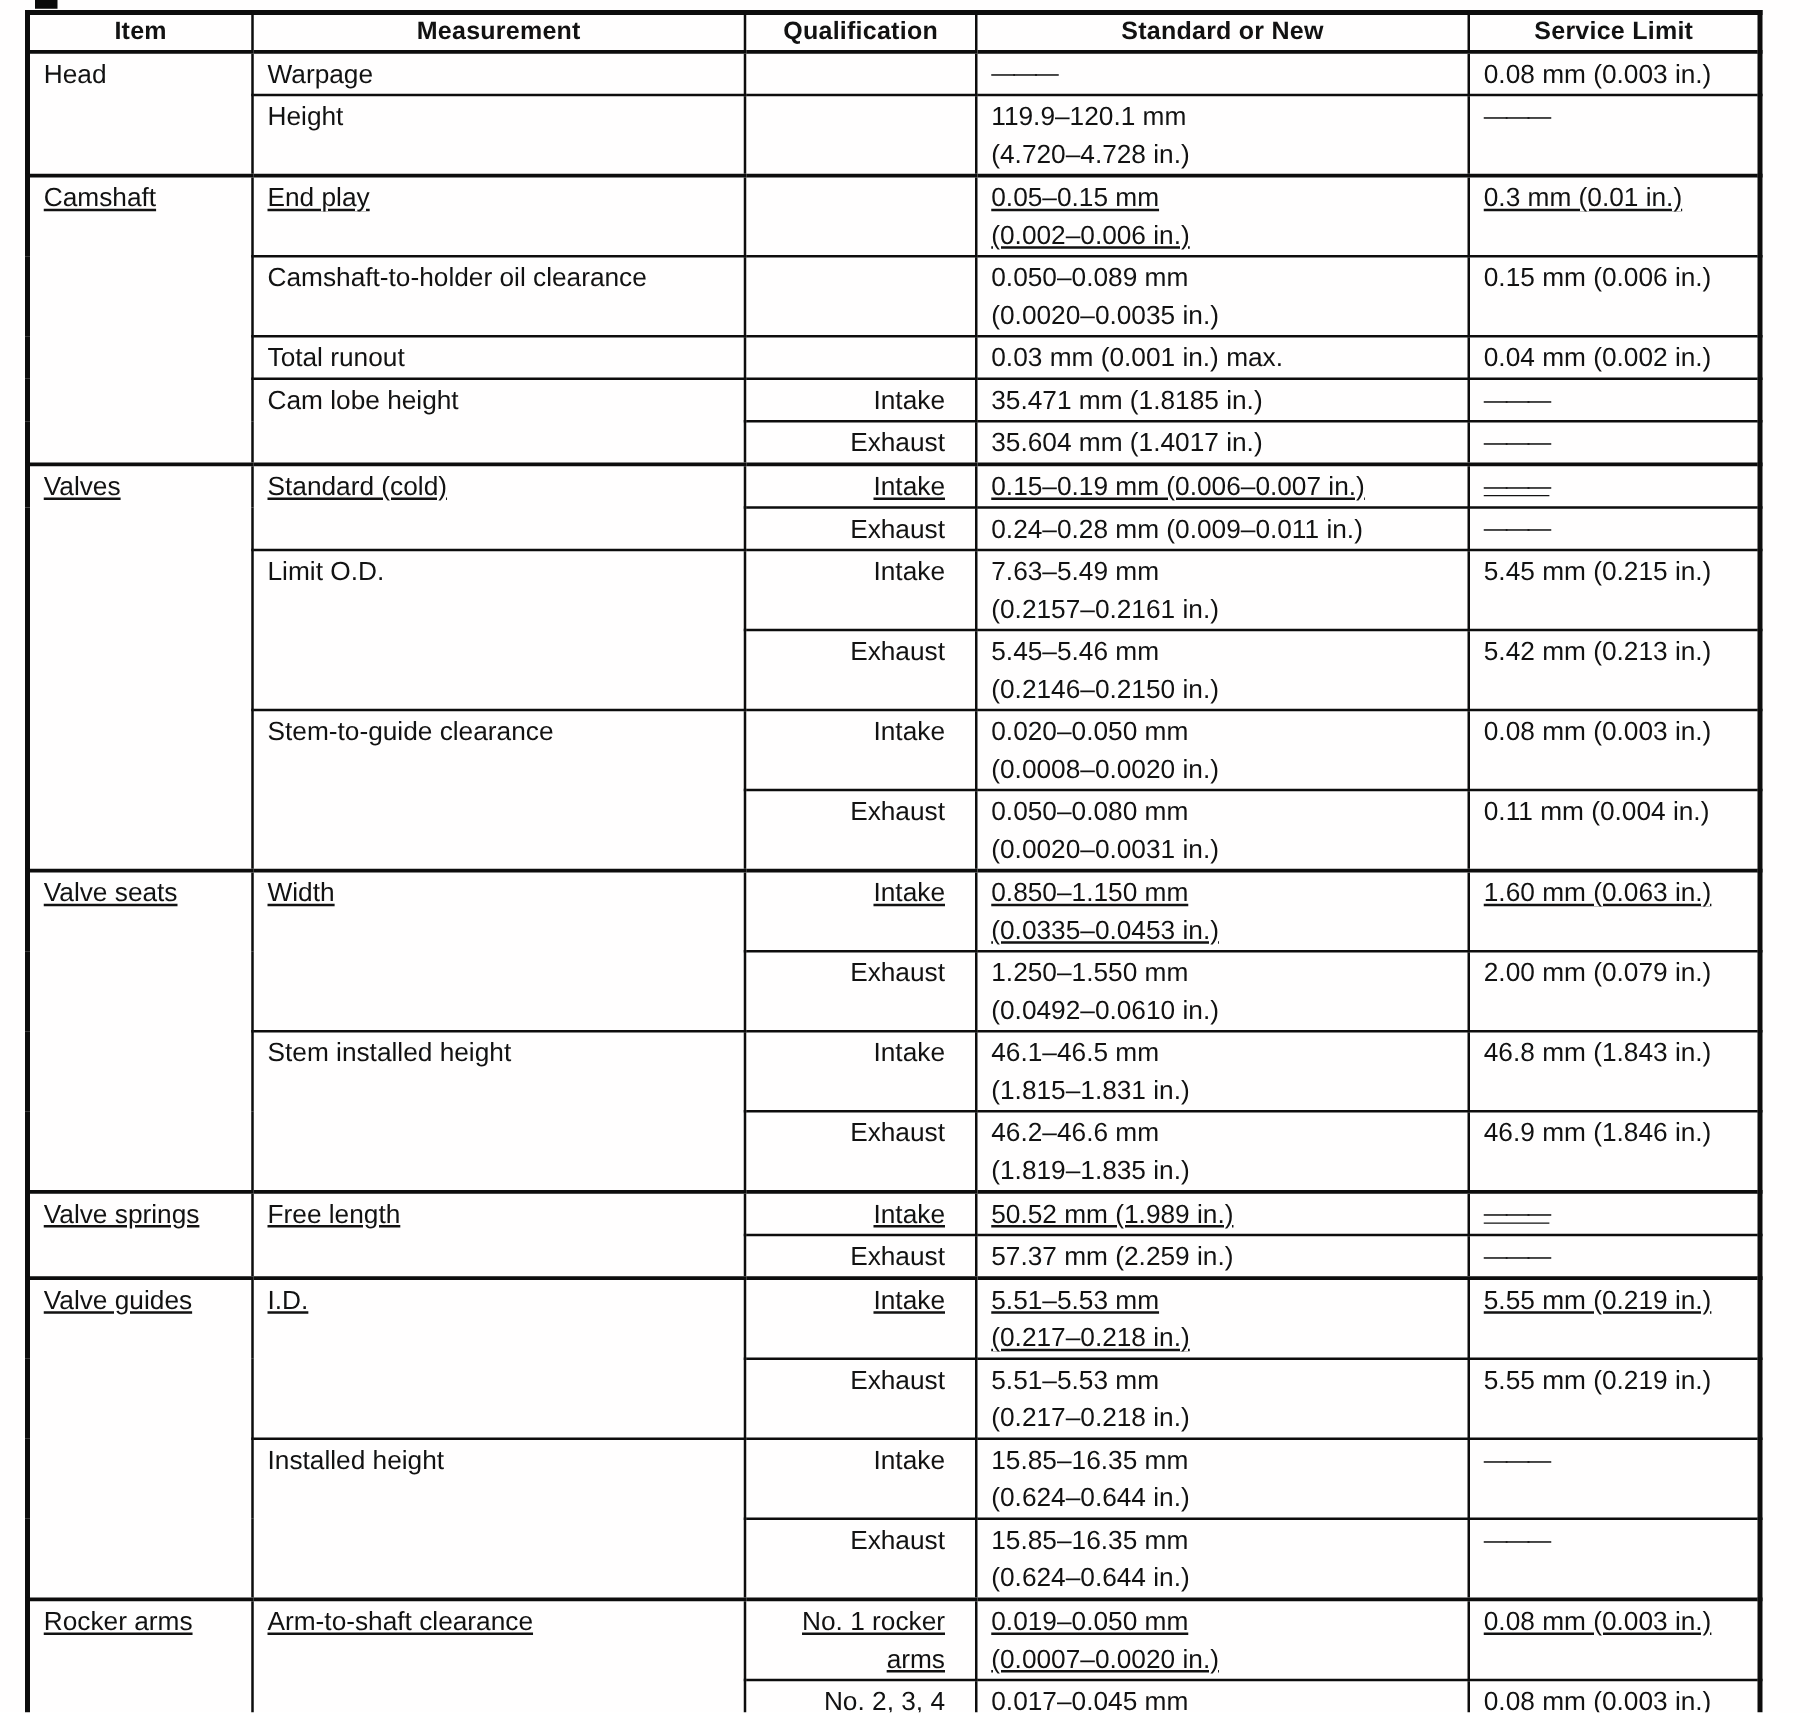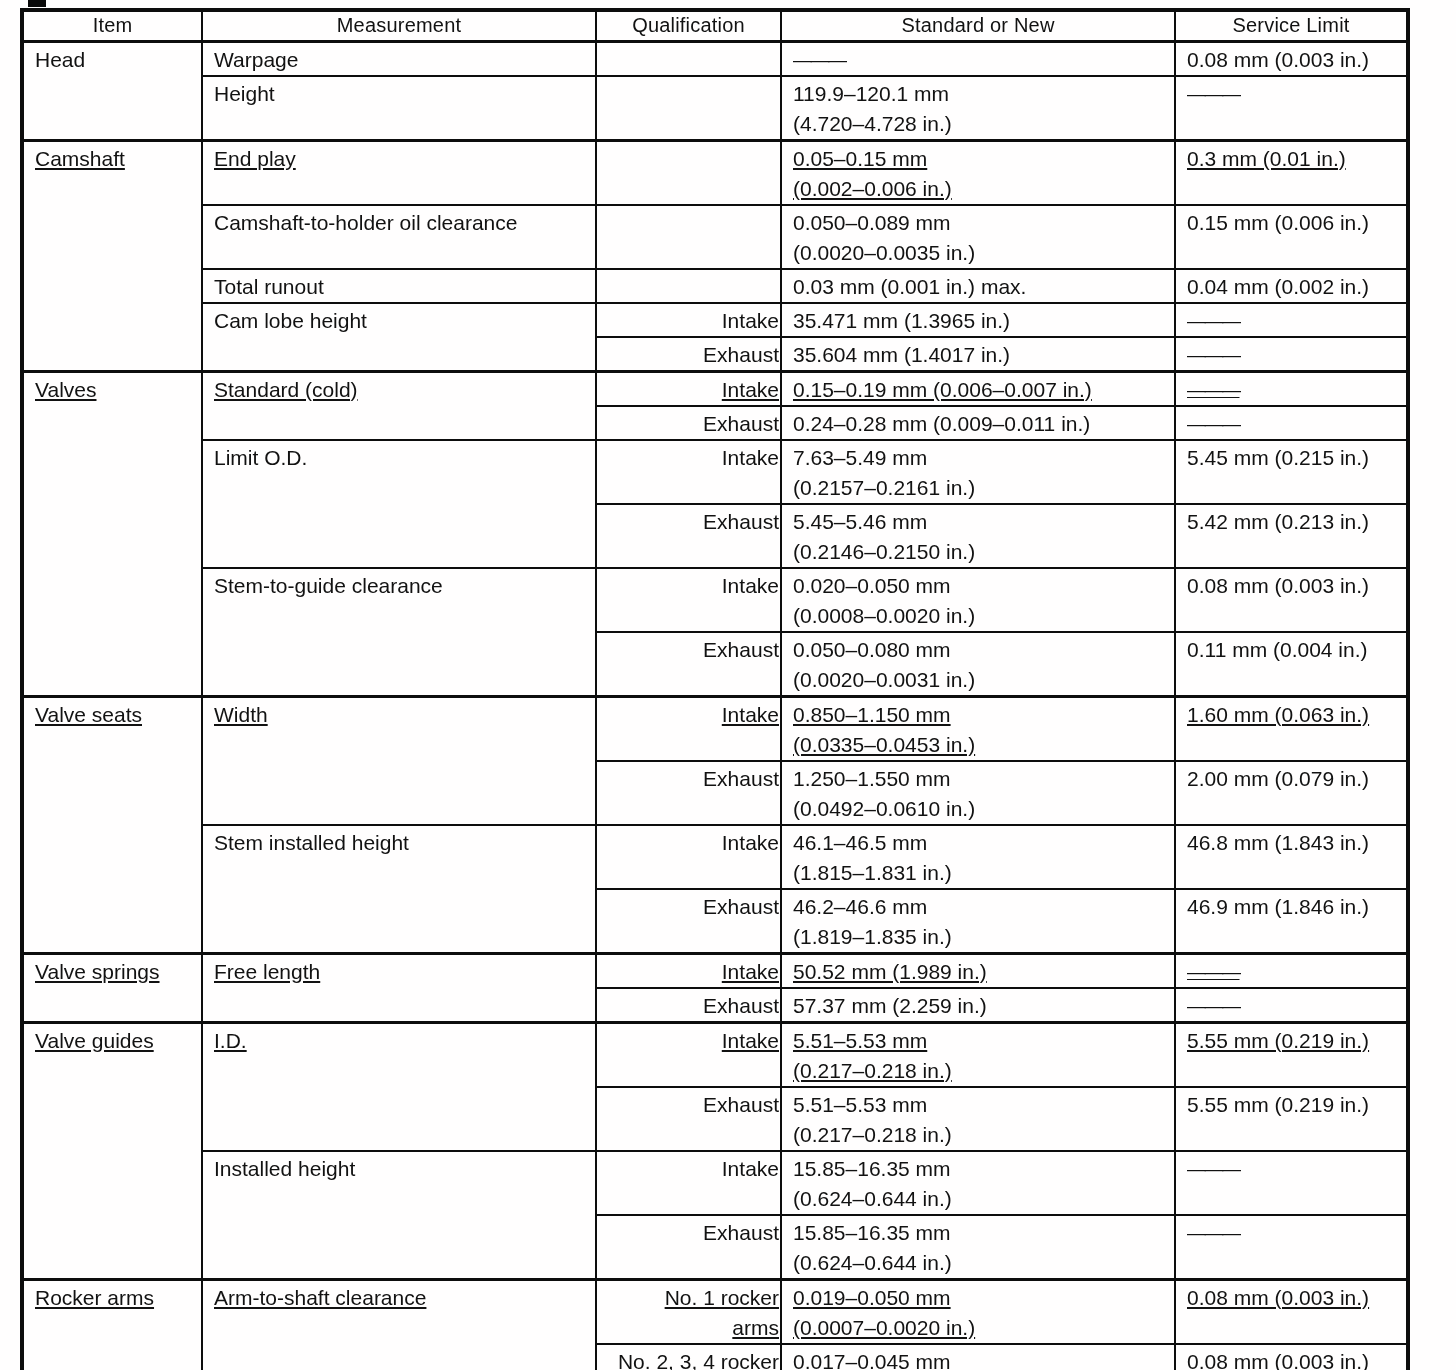--- a/index.html
+++ b/index.html
@@ -31,36 +31,36 @@
   col.c-item { width: 180px; }
   col.c-meas { width: 394px; }
   col.c-qual { width: 185px; }
   col.c-std  { width: 394px; }
   col.c-sl   { width: 233px; }
   th {
     border: 2px solid #0d0d0d;
     border-bottom-width: 3px;
     height: 31px;
     font-size: 20px;
-    font-weight: normal;
+    font-weight: bold;
     text-align: center;
     vertical-align: middle;
     padding: 0 4px;
     letter-spacing: 0.2px;
   }
   td {
     border: 2px solid #0d0d0d;
     font-size: 21px;
     line-height: 30px;
     vertical-align: top;
     padding: 2px 8px 0 11px;
     white-space: pre-line;
     overflow: hidden;
   }
-  td.qual { text-align: right; padding-right: 1px; padding-left: 4px; }
+  td.qual { text-align: right; padding-right: 24px; padding-left: 4px; }
   td.dash { letter-spacing: -1.5px; font-size: 19px; }
   tr.h1 { height: 31px; }
   tr.h2 { height: 64px; }
   tr.grp > td { border-top-width: 3px; text-decoration: underline; }
 </style>
 </head>
 <body>
 
 <div class="page">
   <div class="artifact"></div>
@@ -116,21 +116,21 @@
       </tr>
       <tr class="h1">
         <td class="meas">Total runout</td>
         <td class="qual"></td>
         <td class="std">0.03 mm (0.001 in.) max.</td>
         <td class="sl">0.04 mm (0.002 in.)</td>
       </tr>
       <tr class="h1">
         <td class="meas" rowspan="2">Cam lobe height</td>
         <td class="qual">Intake</td>
-        <td class="std">35.471 mm (1.3965 in.)</td>
+        <td class="std">35.471 mm (1.8185 in.)</td>
         <td class="sl dash">———</td>
       </tr>
       <tr class="h1">
         <td class="qual">Exhaust</td>
         <td class="std">35.604 mm (1.4017 in.)</td>
         <td class="sl dash">———</td>
       </tr>
 
       <tr class="h1 grp">
         <td class="item" rowspan="6">Valves</td>

